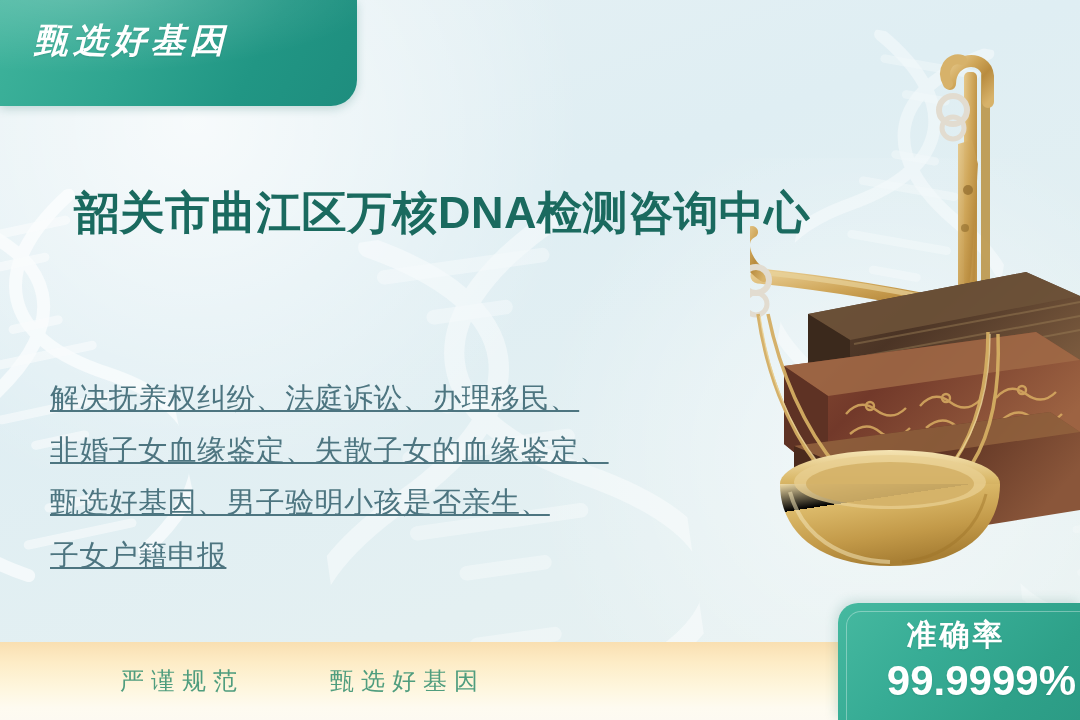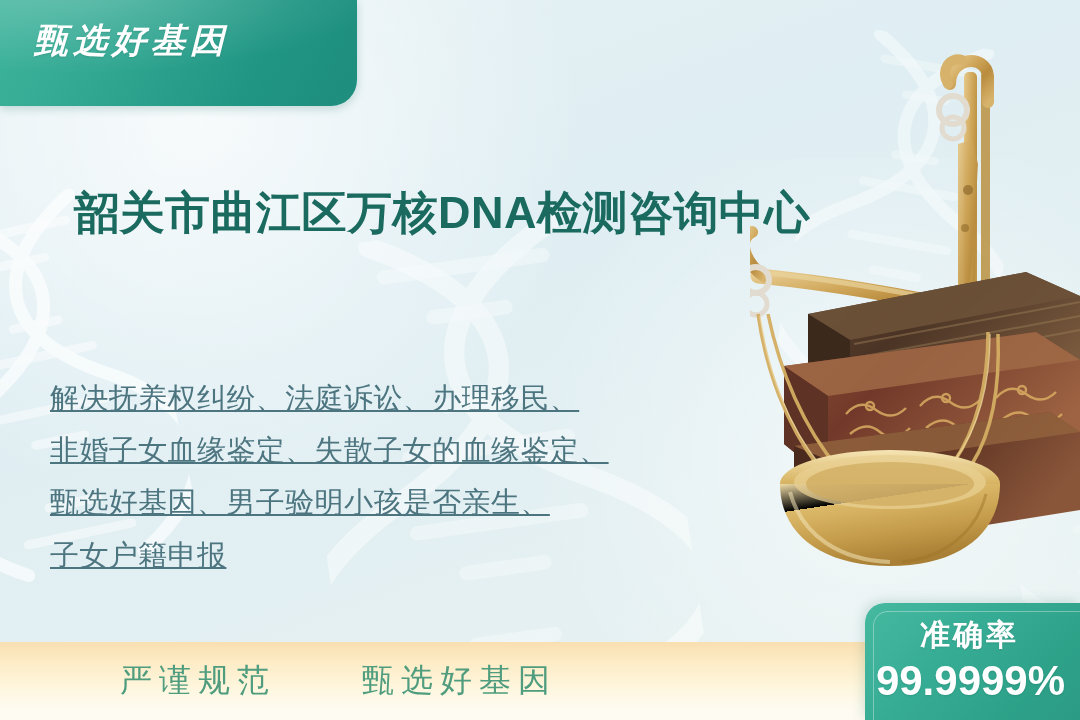--- a/index.html
+++ b/index.html
@@ -130,33 +130,33 @@
     position: absolute;
     left: 120px;
     top: 50%;
     transform: translateY(-50%);
     display: flex;
     gap: 86px;
     align-items: center;
   }
   .slogan-item {
     font-family: "Liberation Serif", "DejaVu Serif", serif;
-    font-size: 32px;
+    font-size: 24px;
     font-weight: 400;
     letter-spacing: 7px;
     color: #4f9d7e;
     white-space: nowrap;
   }
 
   
   .accuracy-badge {
     position: absolute;
     right: 0;
     bottom: 0;
-    width: 215px;
+    width: 242px;
     height: 117px;
     border-top-left-radius: 20px;
     background: linear-gradient(135deg, #46b9a0 0%, #37ac95 40%, #2ea189 75%, #2c9b85 100%);
     box-shadow: -2px -2px 12px rgba(24, 106, 94, 0.18);
     overflow: hidden;
   }
   .accuracy-badge .inner-rule {
     position: absolute;
     left: 8px;  top: 8px;
     right: -1px; bottom: -1px;
@@ -173,21 +173,21 @@
     font-size: 30px;
     font-weight: 700;
     letter-spacing: 3px;
     color: #ffffff;
     text-shadow: 0 1px 2px rgba(0,0,0,.10);
   }
   .badge-value {
     position: absolute;
     left: 0; right: 4px;
     top: 54px;
-    text-align: center;
+    text-align: right;
     font-size: 42px;
     font-weight: 700;
     letter-spacing: 0px;
     color: #ffffff;
     text-shadow: 0 1px 2px rgba(0,0,0,.10);
   }
 </style>
 </head>
 <body>
 

